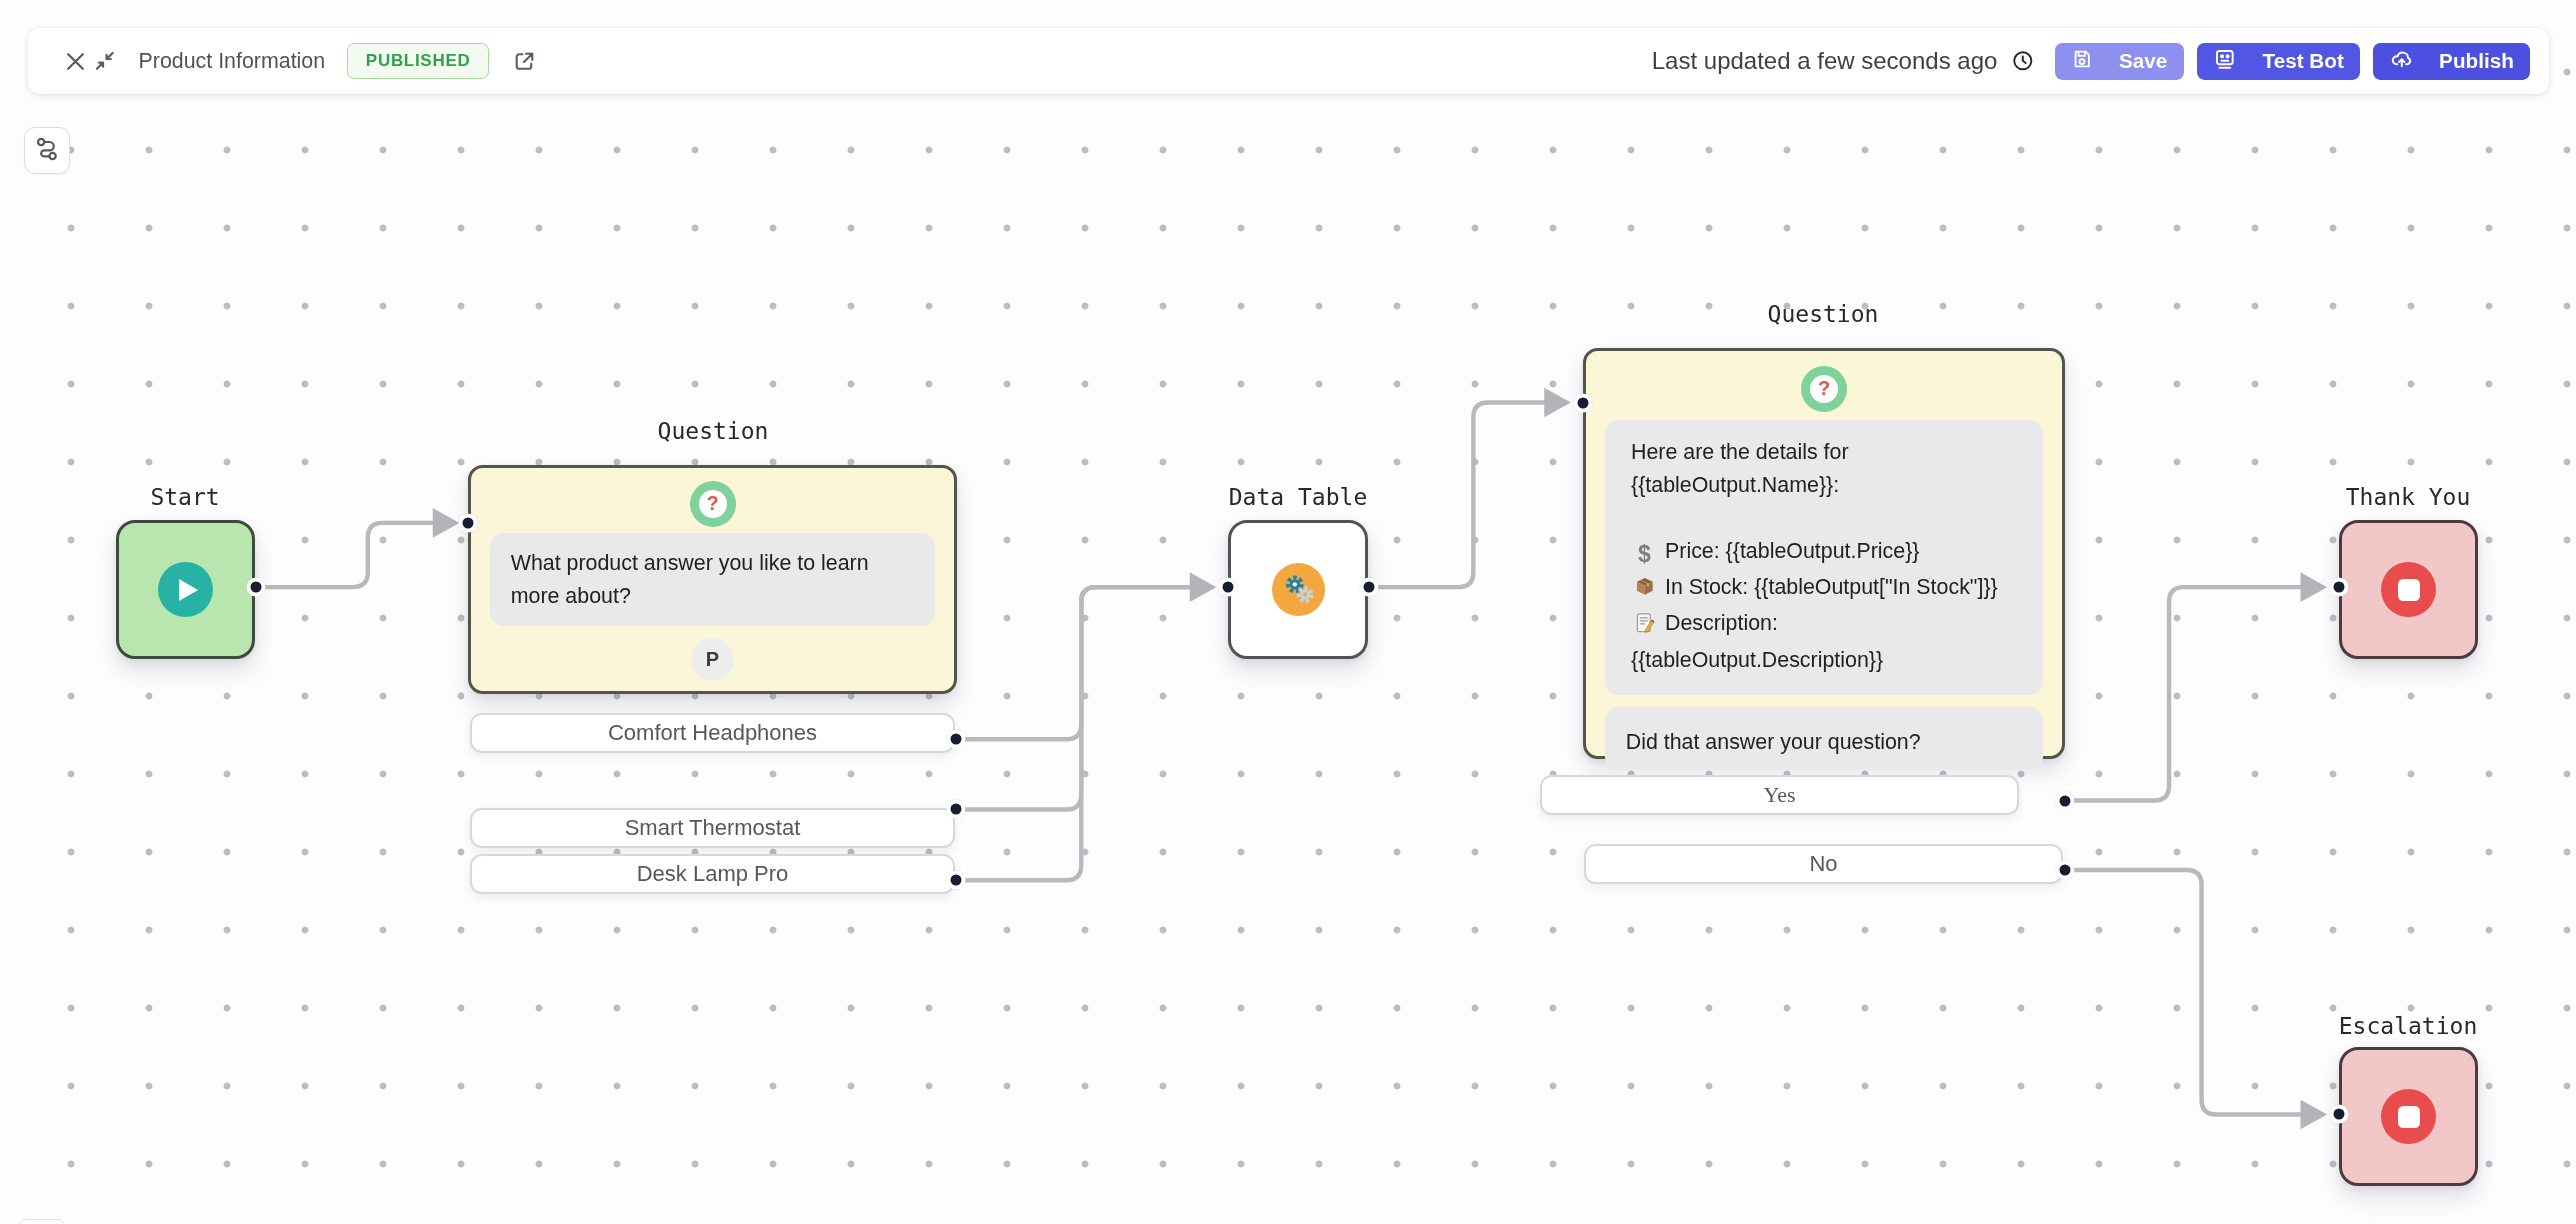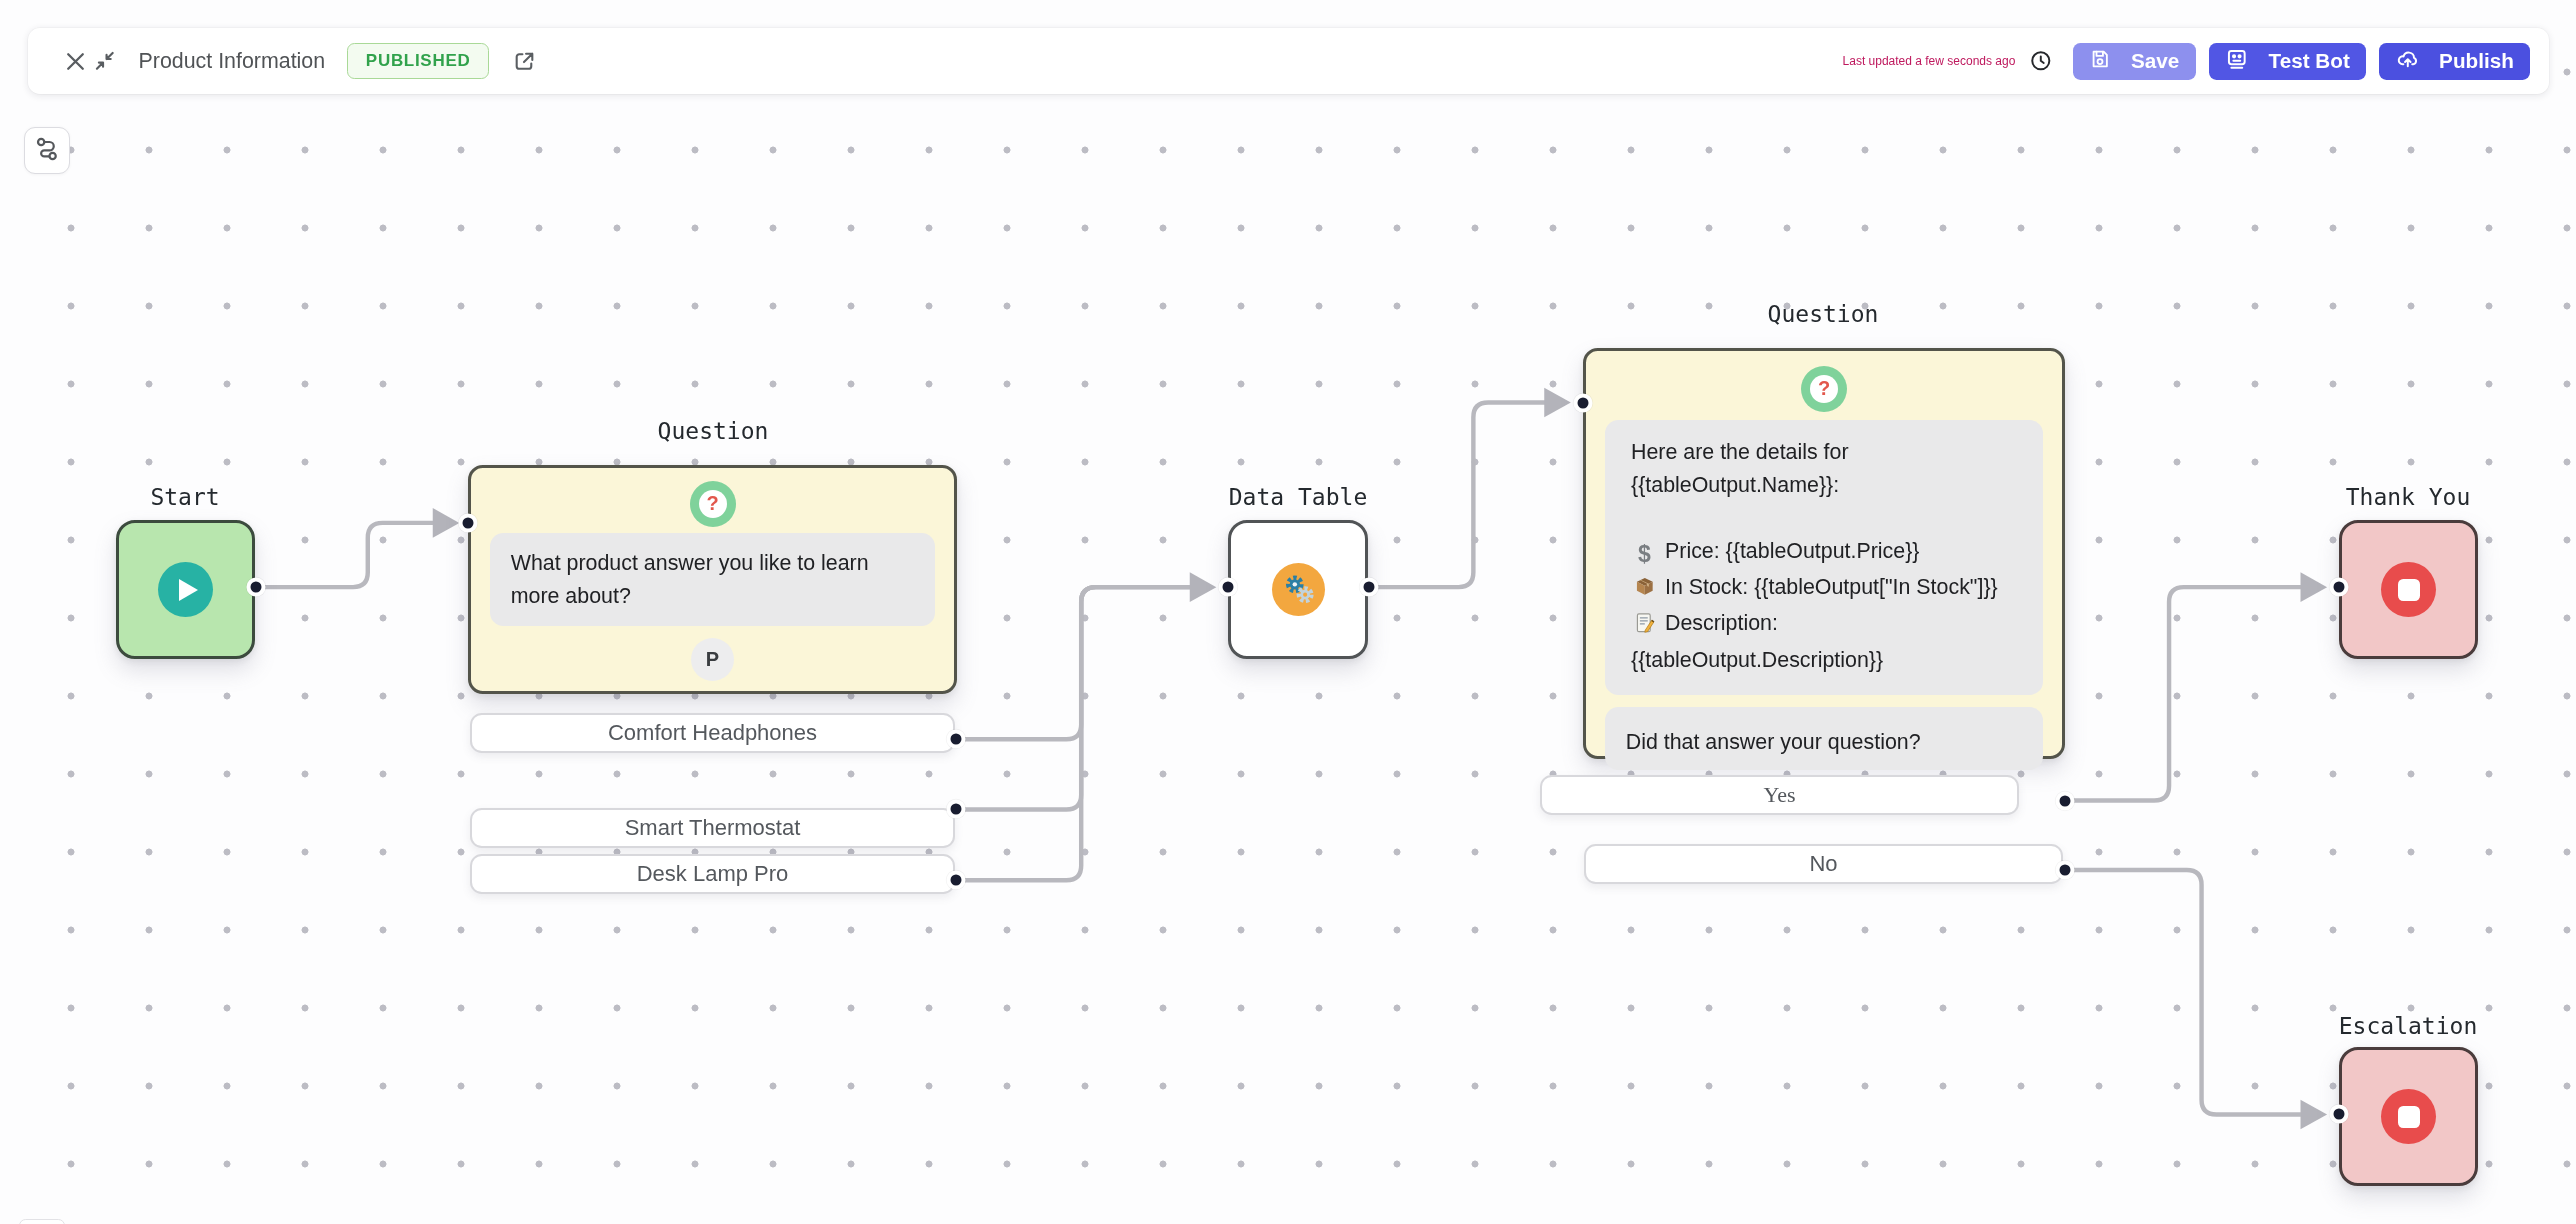--- a/index.html
+++ b/index.html
@@ -23,24 +23,24 @@
   }
   .hicon { width:29.5px; height:29.5px; display:flex; align-items:center; justify-content:center; cursor:pointer; flex:0 0 auto; }
   .header .title { font-size:21.4px; color:#505356; font-weight:500; margin-left:19px; white-space:nowrap; }
   .badge {
     margin-left:22px; padding:6.6px 17.7px; border-radius:7.4px;
     background:#f3fbf0; border:1.5px solid #a9d997; color:#31a24c;
     font-size:17px; font-weight:700; letter-spacing:0.7px; white-space:nowrap;text-align:right;
   }
   .share { margin-left:20.7px; }
   .spacer { flex:1 1 auto; }
-  .updated { font-size:12px; color:#be185d; white-space:nowrap; margin-right:10.3px; }
+  .updated { font-size:24px; color:#404040; white-space:nowrap; margin-right:10.3px; }
   .clockwrap { margin-right:17.7px; }
   .hbtn {
-    display:flex; align-items:center; gap:20px; height:37px; padding:0 16.2px;
+    display:flex; align-items:center; gap:26px; height:37px; padding:0 16.2px;
     border:none; border-radius:7.4px; color:#fff; font-size:20.7px; font-weight:600;
     font-family:inherit; cursor:pointer; white-space:nowrap;
   }
   .hbtn + .hbtn { margin-left:13.3px; }
   .hbtn.save   { background:#8d90ee; }
   .hbtn.test   { background:#5156e4; }
   .hbtn.publish{ background:#4b50e0; }
 
   
   .flow-btn {

